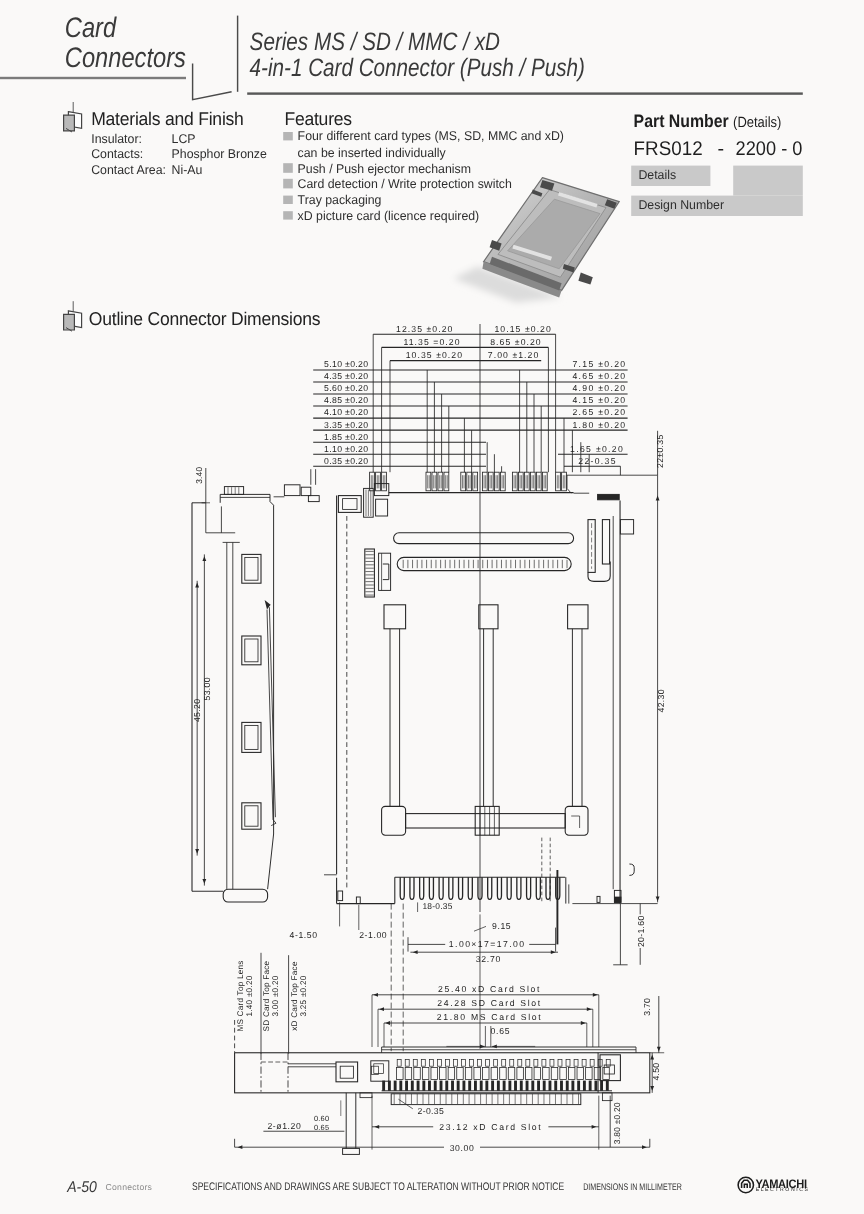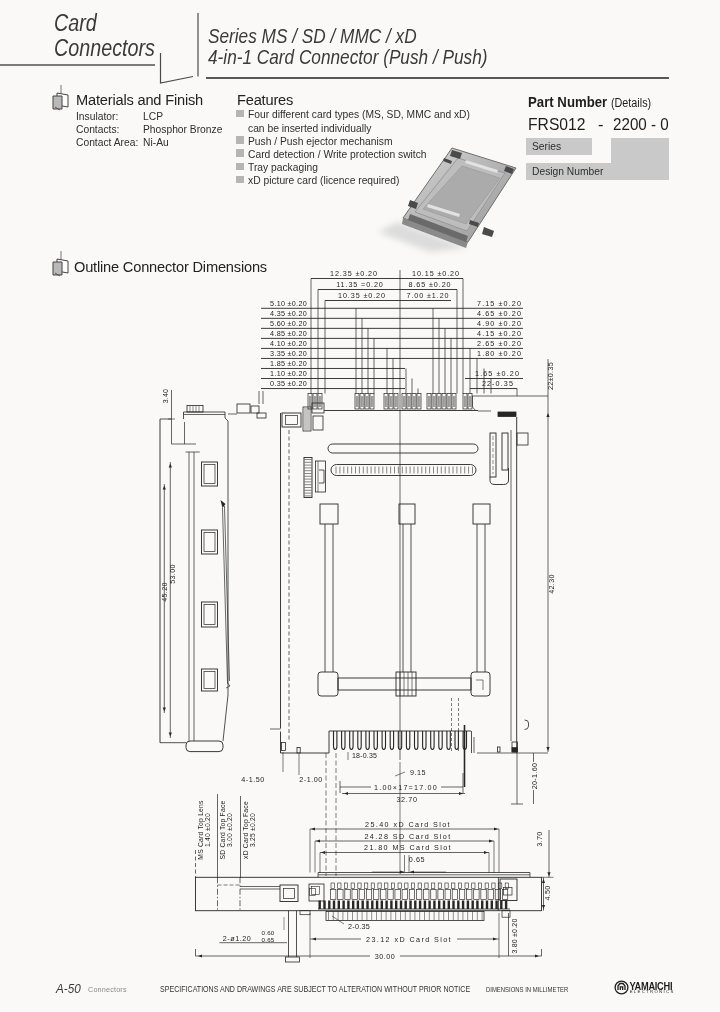--- a/index.html
+++ b/index.html
@@ -74,21 +74,21 @@
 <div class="gsq" style="left:236px;top:175.8px"></div>
 <div class="a b" style="left:247.5px;top:174.3px">xD picture card (licence required)</div>
 
 <div class="a" style="left:528px;top:93px;font-size:15px;color:#1e1e1e;transform:scaleX(0.88)"><b>Part Number</b> <span style="font-size:12.3px">(Details)</span></div>
 <div class="a" style="left:528px;top:115px;font-size:16.5px;color:#1e1e1e;transform:scaleX(0.95)">FRS012</div>
 <div class="a" style="left:598px;top:115px;font-size:16.5px;color:#1e1e1e">-</div>
 <div class="a" style="left:613px;top:115px;font-size:16.5px;color:#1e1e1e;transform:scaleX(0.92)">2200 - 0</div>
 <div class="gb" style="left:526px;top:138px;width:66px;height:17px"></div>
 <div class="gb" style="left:611px;top:138px;width:58px;height:25px"></div>
 <div class="gb" style="left:526px;top:163px;width:143px;height:17px"></div>
-<div class="a b" style="left:532px;top:139.5px">Series</div>
+<div class="a b" style="left:532px;top:139.5px">Details</div>
 <div class="a b" style="left:532px;top:165px">Design Number</div>
 
 <div class="a h" style="left:74px;top:258px">Outline Connector Dimensions</div>
 
 <svg width="720" height="1012" viewBox="0 0 720 1012" xmlns="http://www.w3.org/2000/svg" style="position:absolute;left:0;top:0">
     <g transform="translate(52,92)">
       <line x1="9" y1="-7" x2="9" y2="6" stroke="#555" stroke-width="0.8"></line>
       <polygon points="5,1 16,3 16,15 5,13" fill="#fdfdfd" stroke="#444" stroke-width="1"></polygon>
       <polygon points="1,4 10,4 10,17 1,17" fill="#b9b9b9" stroke="#444" stroke-width="1"></polygon>
       <line x1="3" y1="15" x2="8" y2="18" stroke="#444" stroke-width="0.8"></line>

